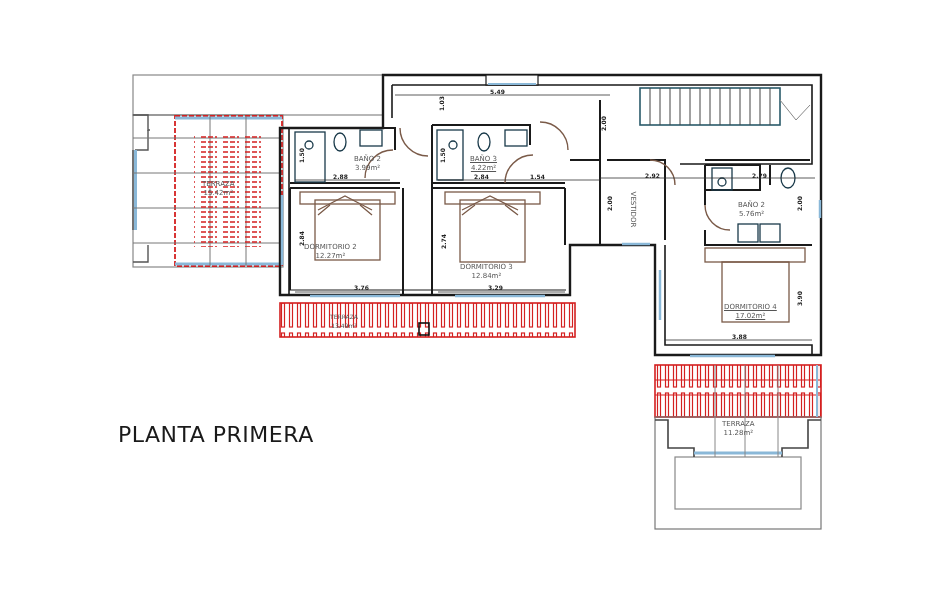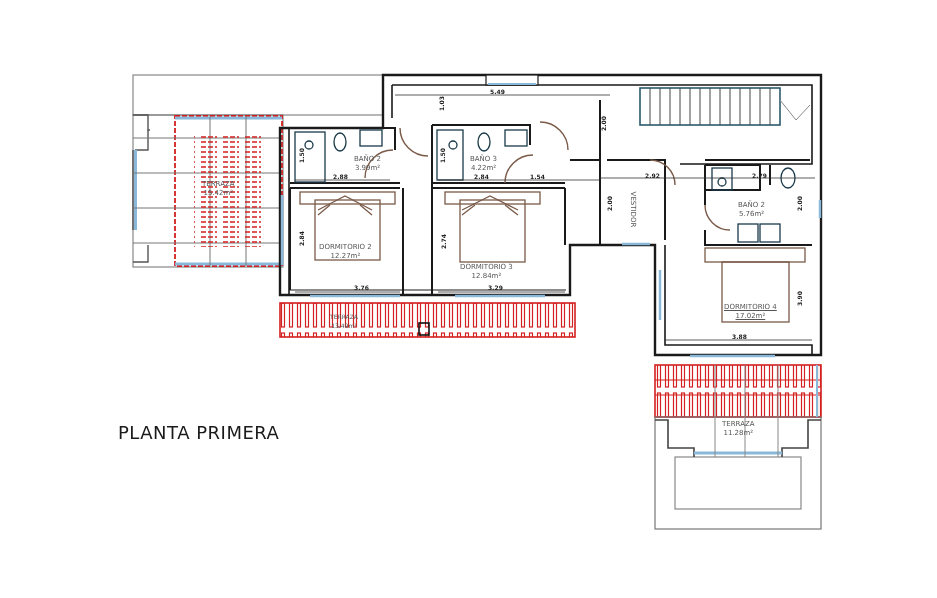--- a/index.html
+++ b/index.html
@@ -1,18 +1,18 @@
 <!DOCTYPE html>
 <html><head>
 <meta charset="utf-8">
 <style>
   html,body{margin:0;padding:0;background:#ffffff;}
   body{width:937px;height:598px;position:relative;overflow:hidden;font-family:"DejaVu Sans","Liberation Sans",sans-serif;}
   #plan{position:absolute;left:0;top:0;width:937px;height:598px;}
-  .title{position:absolute;left:118px;top:422px;font-family:"DejaVu Sans","Liberation Sans",sans-serif;font-size:18px;letter-spacing:0.5px;color:#1a1a1a;font-weight:normal;}
+  .title{position:absolute;left:118px;top:422px;font-family:"DejaVu Sans","Liberation Sans",sans-serif;font-size:22px;letter-spacing:0.5px;color:#1a1a1a;font-weight:normal;}
   .lbl{position:absolute;font-size:7px;color:#555;text-align:center;line-height:9px;white-space:nowrap;font-family:"DejaVu Sans","Liberation Sans",sans-serif;}
   .dim{position:absolute;font-size:6px;color:#222;font-weight:bold;white-space:nowrap;font-family:"DejaVu Sans","Liberation Sans",sans-serif;}
   .vert{transform:rotate(-90deg);transform-origin:center;}
   .vertcw{transform:rotate(90deg);transform-origin:center;}
 </style>
 </head>
 <body>
 
 <svg id="plan" viewBox="0 0 937 598" xmlns="http://www.w3.org/2000/svg">
   <defs>
@@ -173,29 +173,29 @@
 <div class="title">PLANTA PRIMERA</div>
 
 <div class="lbl" style="left:202px;top:180px;">
   <div>TERRAZA</div>
   <div>15.42m²</div>
 </div>
 <div class="lbl" style="left:338px;top:155px;padding-left:16px;">
   <div>BAÑO 2</div>
   <div>3.99m²</div>
 </div>
-<div class="lbl" style="left:470px;top:155px;">
+<div class="lbl" style="left:470px;top:155px;text-decoration:underline;">
   <div>BAÑO 3</div>
   <div>4.22m²</div>
 </div>
 <div class="lbl" style="left:738px;top:201px;">
   <div>BAÑO 2</div>
   <div>5.76m²</div>
 </div>
-<div class="lbl" style="left:319px;top:243px;">
+<div class="lbl" style="left:304px;top:243px;">
   <div>DORMITORIO 2</div>
   <div>12.27m²</div>
 </div>
 <div class="lbl" style="left:460px;top:243px;margin-top:20px;">
   <div>DORMITORIO 3</div>
   <div>12.84m²</div>
 </div>
 <div class="lbl" style="left:724px;top:303px;text-decoration:underline;">
   <div>DORMITORIO 4</div>
   <div>17.02m²</div>

